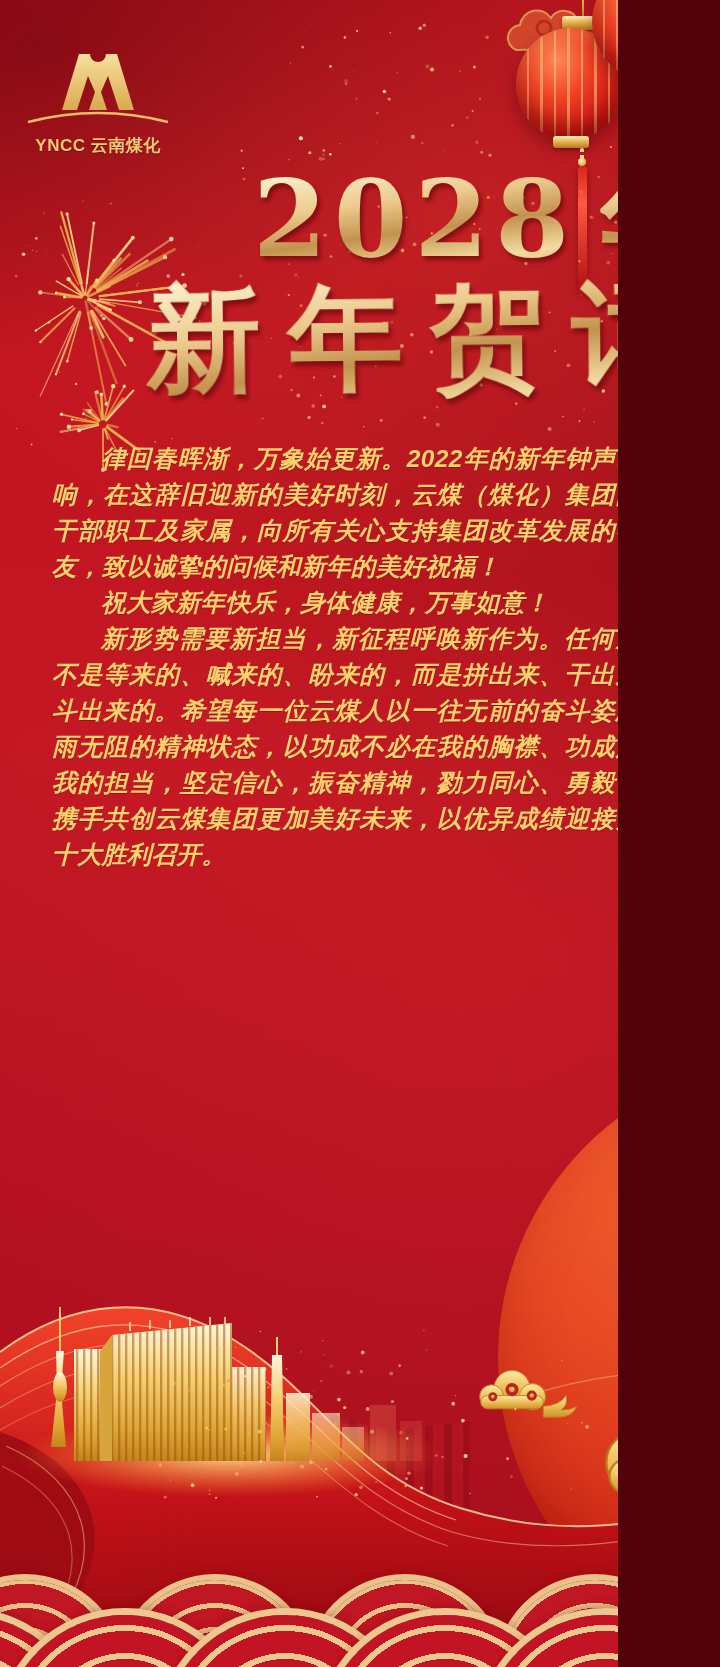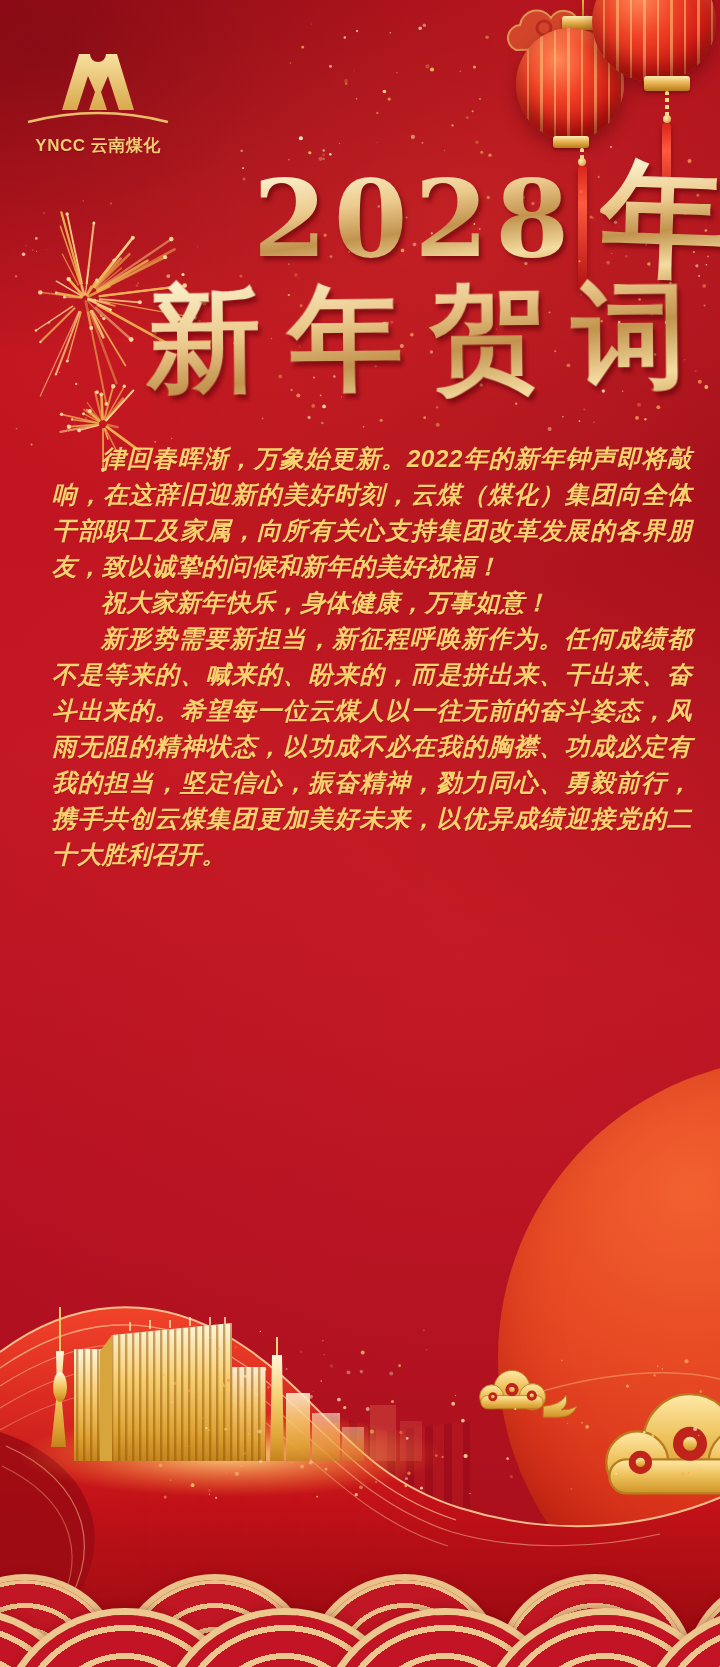--- a/index.html
+++ b/index.html
@@ -1,16 +1,16 @@
 <!DOCTYPE html>
 <html><head>
 <meta charset="utf-8">
 <style>
   html,body{margin:0;padding:0;background:#520309;}
-  .poster{position:relative;width:720px;height:1667px;overflow:hidden;
+  .poster{position:relative;width:618px;height:1667px;overflow:hidden;
     font-family:"Liberation Sans",sans-serif;}
   .poster *{box-sizing:border-box;}
   .abs{position:absolute;}
 
   
   .bg{left:0;top:0;width:720px;height:1667px;z-index:1;
     background:
       radial-gradient(900px 520px at 62% 13%, rgba(238,72,56,.30), transparent 70%),
       radial-gradient(700px 900px at 64% 58%, rgba(226,48,44,.18), transparent 75%),
       radial-gradient(680px 420px at 6% 3%, rgba(74,0,9,.45), transparent 72%),

